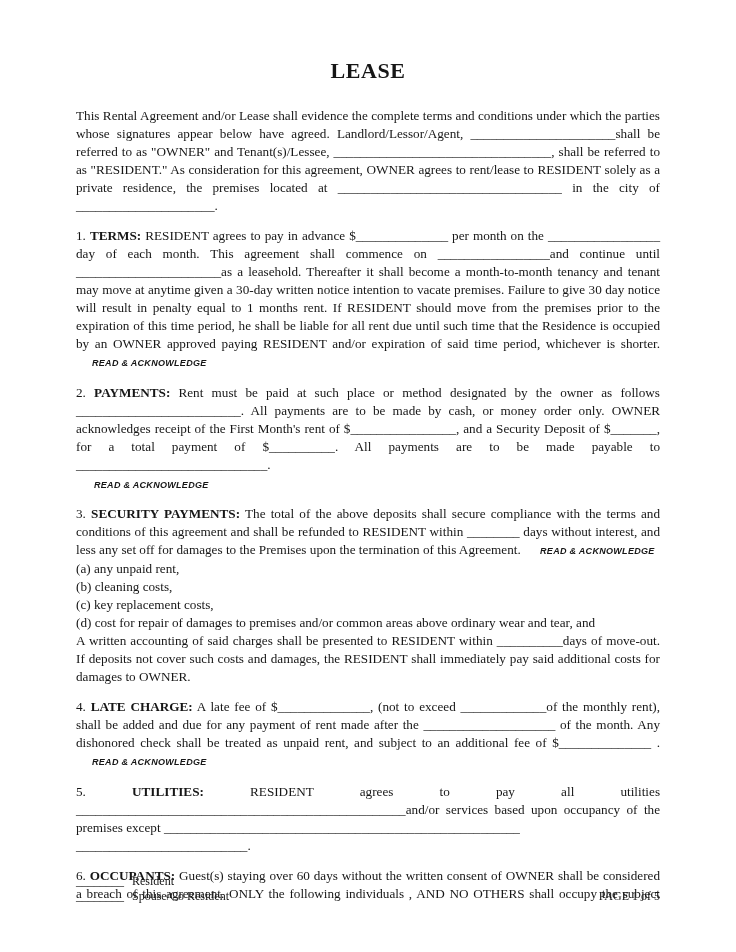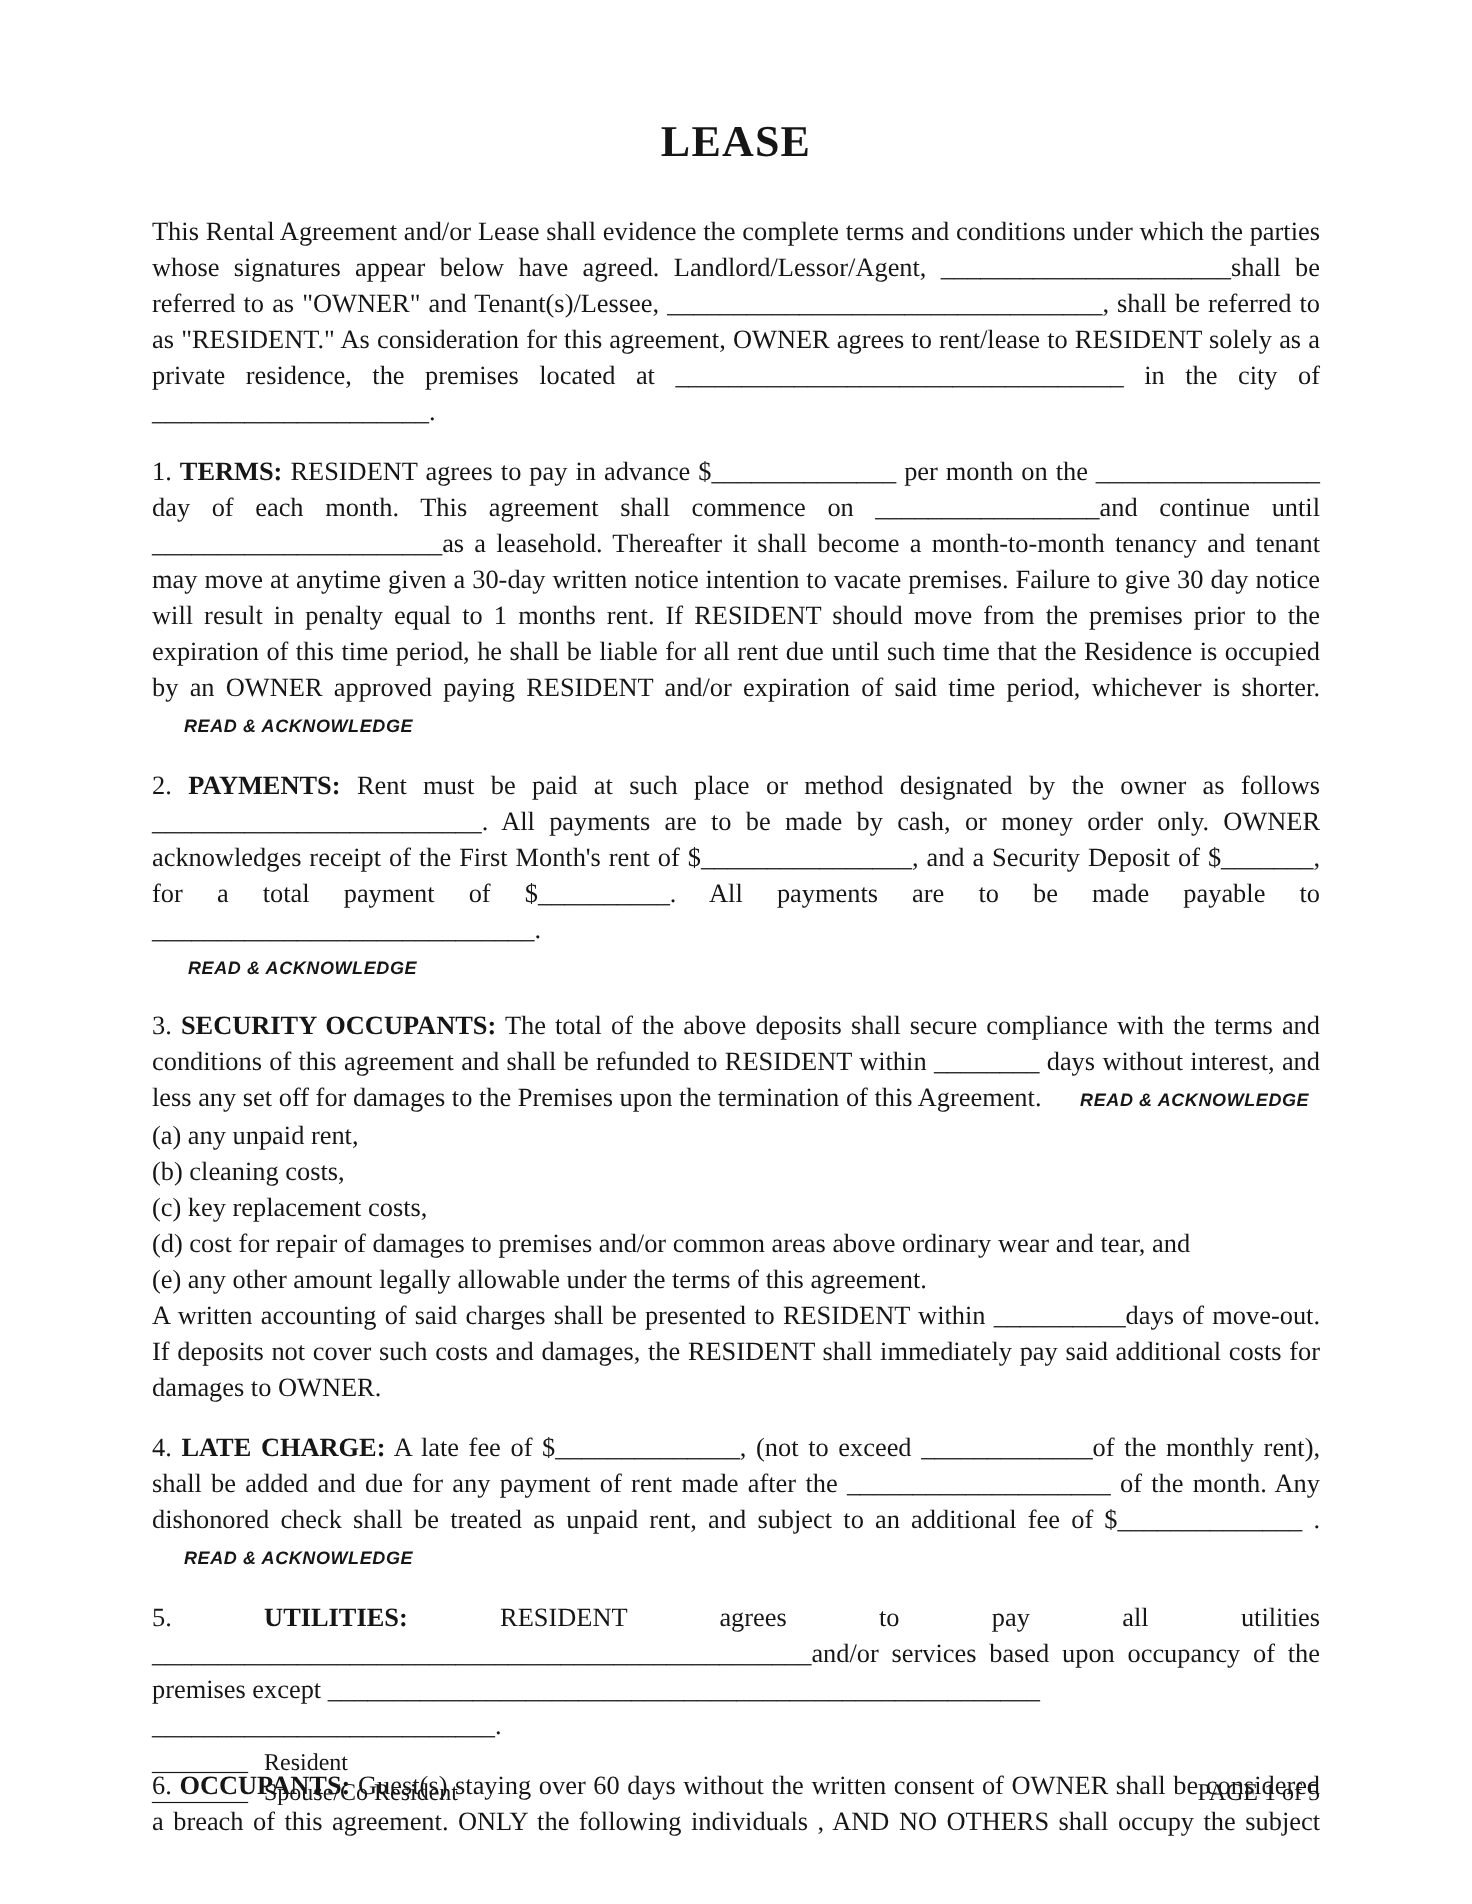--- a/index.html
+++ b/index.html
@@ -86,29 +86,28 @@
       <span>Rent must be paid at such place or method designated by the owner as follows _________________________. All payments are to be made by cash, or money order only. OWNER acknowledges receipt of the First Month's rent of $________________, and a Security Deposit of $_______, for a total payment of $__________. All payments are to be made payable to _____________________________.</span>
     </p>
     <div class="ack-line">
       <span class="ack" style="margin-left:0;">READ &amp; ACKNOWLEDGE</span>
     </div>
   </div>
 
   <div class="section">
     <p class="body">
       <span class="hd-num">3.</span>
-      <span class="hd-name">SECURITY OCCUPANTS:</span>
+      <span class="hd-name">SECURITY PAYMENTS:</span>
       <span>The total of the above deposits shall secure compliance with the terms and conditions of this agreement and shall be refunded to RESIDENT within ________ days without interest, and less any set off for damages to the Premises upon the termination of this Agreement.</span>
       <span class="ack">READ &amp; ACKNOWLEDGE</span>
     </p>
     <p class="body list-line">(a) any unpaid rent,</p>
     <p class="body list-line">(b) cleaning costs,</p>
     <p class="body list-line">(c) key replacement costs,</p>
     <p class="body list-line">(d) cost for repair of damages to premises and/or common areas above ordinary wear and tear, and</p>
-    <p class="body list-line">(e) any other amount legally allowable under the terms of this agreement.</p>
     <p class="body">A written accounting of said charges shall be presented to RESIDENT within __________days of move-out. If deposits not cover such costs and damages, the RESIDENT shall immediately pay said additional costs for damages to OWNER.</p>
   </div>
 
   <p class="body section">
     <span class="hd-num">4.</span>
     <span class="hd-name">LATE CHARGE:</span>
     <span>A late fee of $______________, (not to exceed _____________of the monthly rent), shall be added and due for any payment of rent made after the ____________________ of the month. Any dishonored check shall be treated as unpaid rent, and subject to an additional fee of $______________ .</span>
     <span class="ack">READ &amp; ACKNOWLEDGE</span>
   </p>
 

